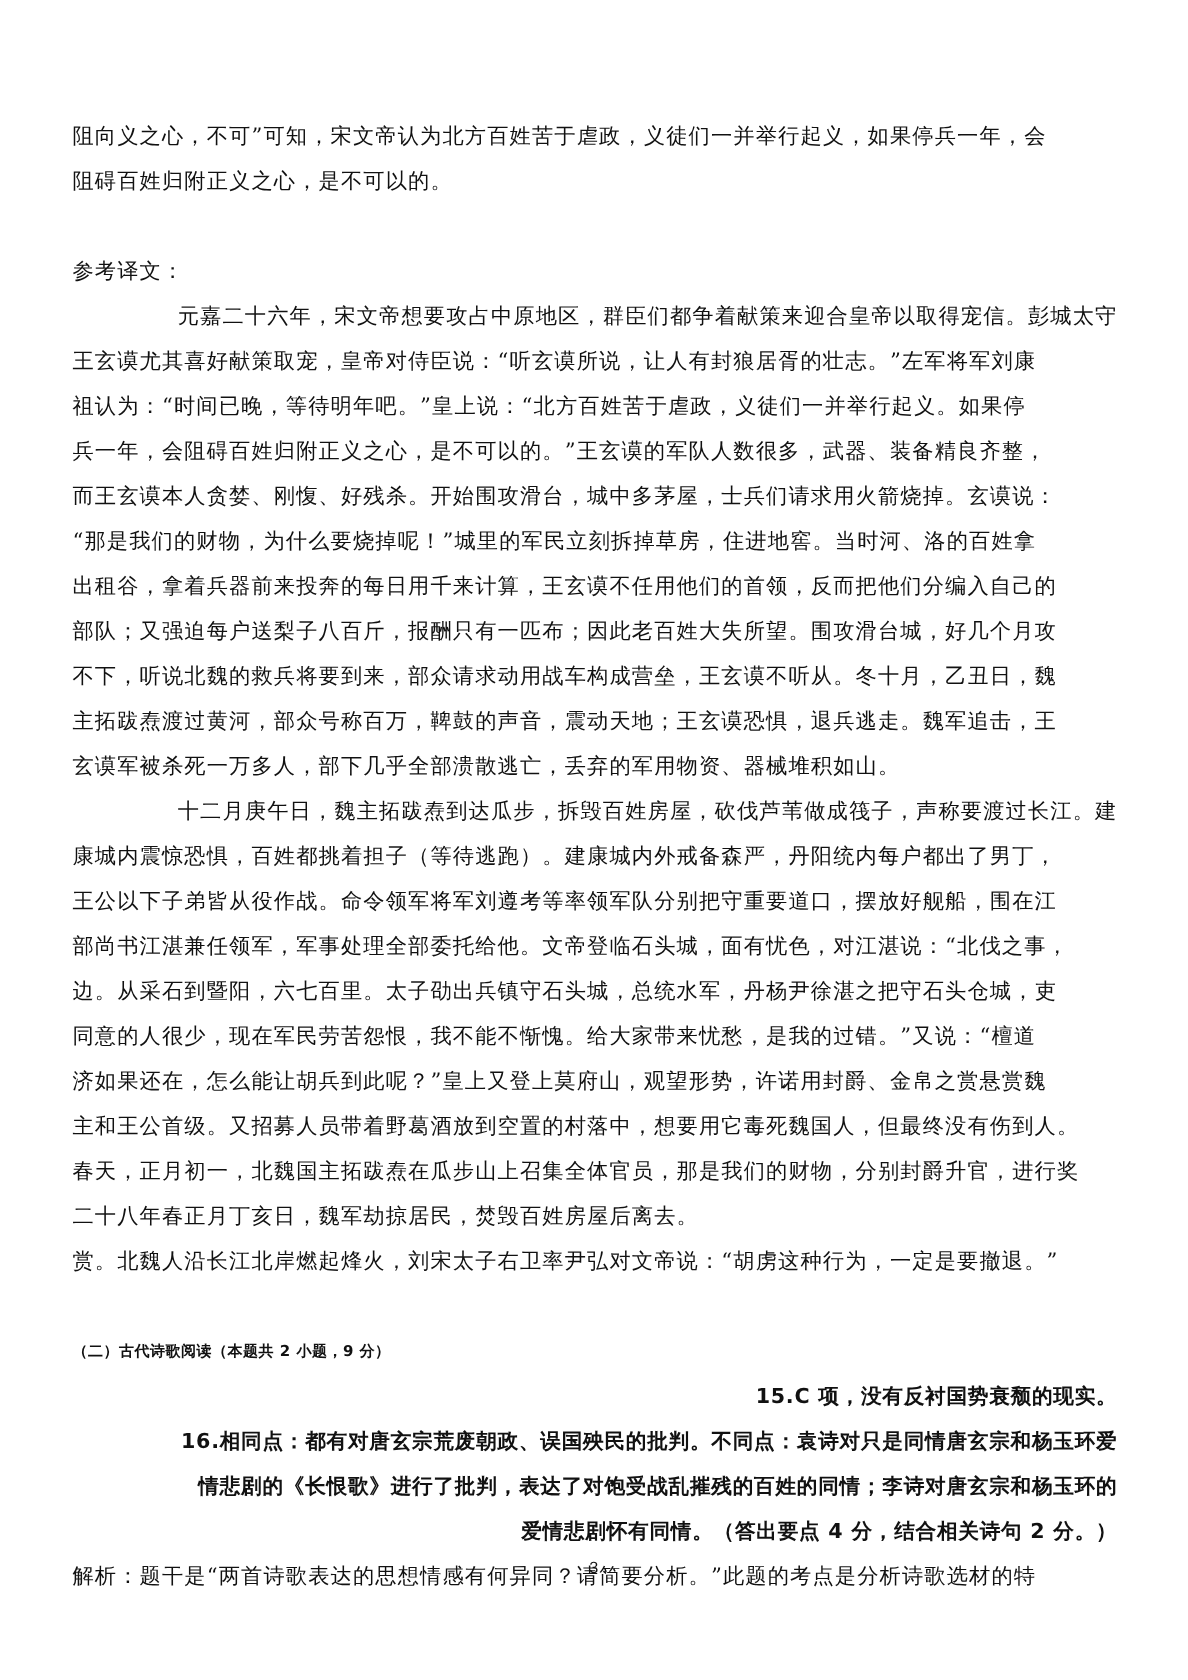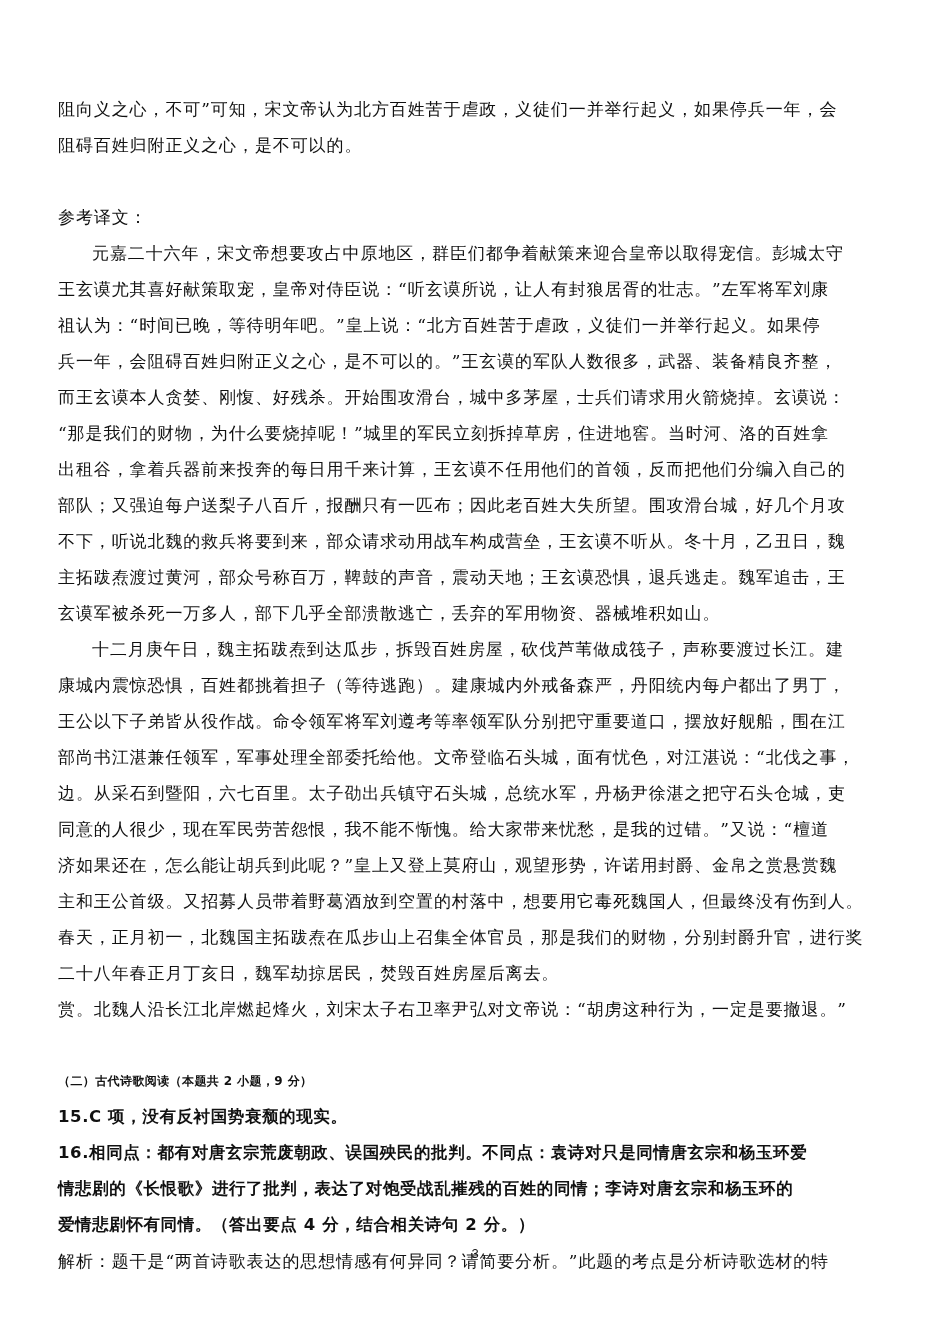--- a/index.html
+++ b/index.html
@@ -1,23 +1,23 @@
 <!DOCTYPE html>
 <html><head>
   <meta charset="utf-8">
   <style>
     html, body { margin: 0; padding: 0; background: #ffffff; }
     body { width: 950px; height: 1344px; position: relative; overflow: hidden;
            font-family: "DejaVu Serif", "Liberation Serif", serif; color: #111; }
     .page { position: absolute; left: 58px; top: 62px; width: 836px; margin-top: 29px; }
     .line { font-size: 17px; line-height: 36px; height: 36px; white-space: nowrap;
             letter-spacing: 0.9px; overflow: visible; }
-    .indent { padding-left: 34px; }
+    .indent { padding-left: 34px; text-align: right; }
     .gap { height: 36px; }
-    .bold { font-family: "DejaVu Sans", "Liberation Sans", sans-serif; font-weight: bold; font-size: 16.5px; letter-spacing: 0.6px; }
+    .bold { font-family: "DejaVu Sans", "Liberation Sans", sans-serif; font-weight: bold; font-size: 16.5px; letter-spacing: 0.6px; text-align: right; }
     .head2 { font-family: "DejaVu Sans", "Liberation Sans", sans-serif; font-weight: bold; font-size: 12px; letter-spacing: 0.4px; }
     .pagenum { position: absolute; left: 0; width: 950px; top: 1246px; text-align: center;
                font-family: "Liberation Sans", sans-serif; font-size: 13px; }
   </style>
 </head>
 <body>
 
 <div class="page">
   <div>
     <div class="line">阻向义之心，不可”可知，宋文帝认为北方百姓苦于虐政，义徒们一并举行起义，如果停兵一年，会</div>

